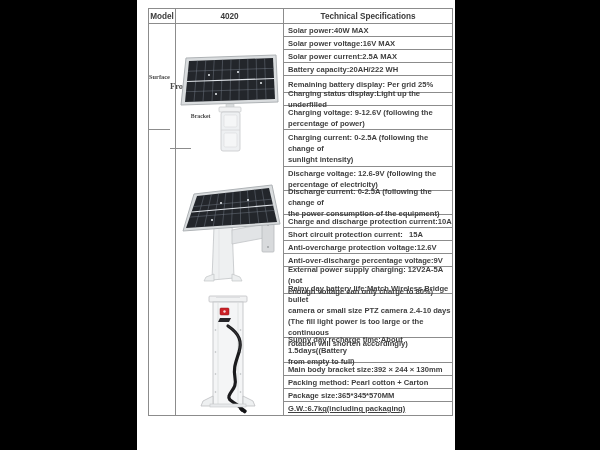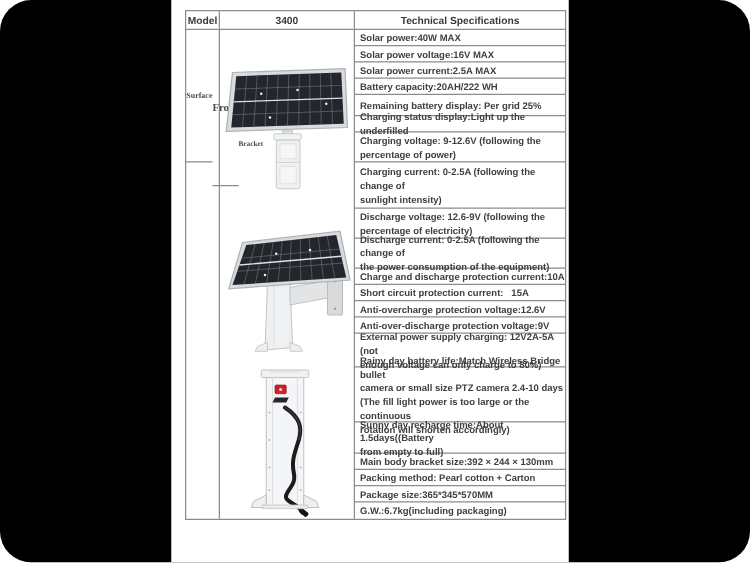--- a/index.html
+++ b/index.html
@@ -1,18 +1,18 @@
 <!DOCTYPE html>
 <html><head>
 <meta charset="utf-8">
 <style>
   html,body{margin:0;padding:0;}
   #stage{
     position:relative;width:600px;height:450px;background:#000;
-    overflow:hidden;font-family:"Liberation Sans","DejaVu Sans",sans-serif;border-radius:25px;
+    overflow:hidden;font-family:"Liberation Sans","DejaVu Sans",sans-serif;
   }
   #paper{position:absolute;left:137px;top:0;width:318px;height:450px;background:#fff;}
   #spec-table{
     position:absolute;left:148px;top:8px;width:305px;
     border:1px solid #8c8c8c;background:#fff;box-sizing:border-box;
     color:#3f3f3f;
   }
   .hdr{display:flex;height:14px;border-bottom:1px solid #8c8c8c;}
   .hdr-cell{
     display:flex;align-items:center;justify-content:center;
@@ -32,38 +32,38 @@
   .sec-surface{height:106px;font-size:6.4px;}
   .sec-front{height:125px;font-size:8.6px;}
   .sec-bracket{height:183px;font-size:5.8px;}
   .image-col{width:108px;border-right:1px solid #8c8c8c;box-sizing:border-box;}
   .specs-col{flex:1;display:flex;flex-direction:column;}
   .spec-row{
     display:flex;align-items:center;
     border-bottom:1px solid #8c8c8c;box-sizing:border-box;
     padding:0 0 0 4px;
   }
-  .spec-row:last-child{border-bottom:none;}
+  .spec-row:last-child{border-bottom:none;text-decoration:underline;}
   .spec-text{
     white-space:pre-wrap;font-weight:bold;font-size:7.6px;line-height:11px;
     color:#3f3f3f;letter-spacing:0px;
   }
   .product-svg{position:absolute;}
 </style>
 </head>
 <body>
 
 <div id="stage">
   <div id="paper"></div>
 
   <div id="spec-table">
 
     <div class="hdr">
       <div class="hdr-cell col-model">Model</div>
-      <div class="hdr-cell col-image">3400</div>
+      <div class="hdr-cell col-image">4020</div>
       <div class="hdr-cell col-specs">Technical Specifications</div>
     </div>
 
     <div class="body">
       <div class="label-col">
         <div class="section-cell sec-surface">Surface</div>
         <div class="section-cell sec-front">Front</div>
         <div class="section-cell sec-bracket">Bracket</div>
       </div>
       <div class="image-col"></div>
@@ -105,21 +105,21 @@
         <div class="spec-row" style="height:13px">
             <span class="spec-text">Charge and discharge protection current:10A</span>
           </div>
         <div class="spec-row" style="height:13px">
             <span class="spec-text">Short circuit protection current:   15A</span>
           </div>
         <div class="spec-row" style="height:13px">
             <span class="spec-text">Anti-overcharge protection voltage:12.6V</span>
           </div>
         <div class="spec-row" style="height:13px">
-            <span class="spec-text">Anti-over-discharge protection voltage:9V</span>
+            <span class="spec-text">Anti-over-discharge percentage voltage:9V</span>
           </div>
         <div class="spec-row" style="height:27px">
             <span class="spec-text">External power supply charging: 12V2A-5A (not
 enough voltage can only charge to 80%)</span>
           </div>
         <div class="spec-row" style="height:44px">
             <span class="spec-text">Rainy day battery life:Match Wireless Bridge bullet
 camera or small size PTZ camera 2.4-10 days
 (The fill light power is too large or the continuous
 rotation will shorten accordingly)</span>

